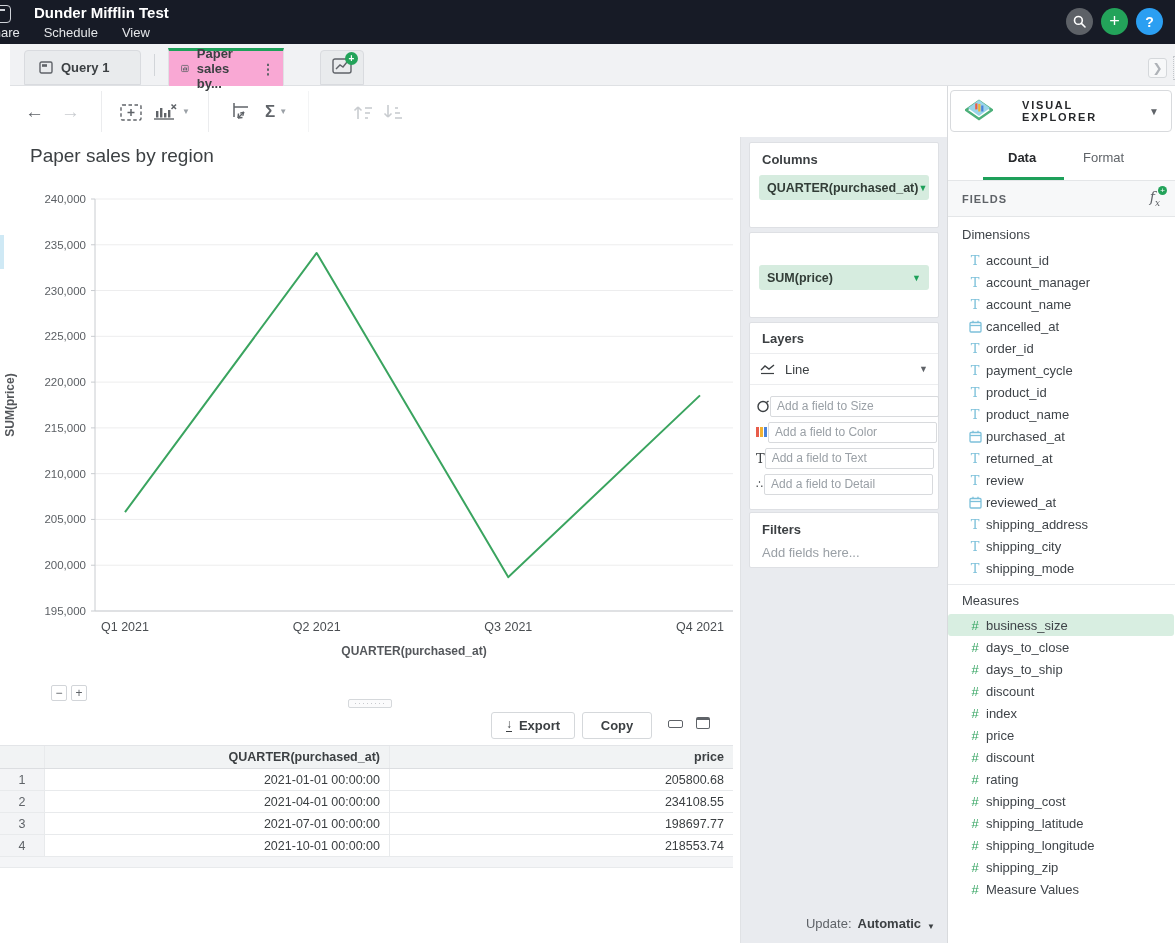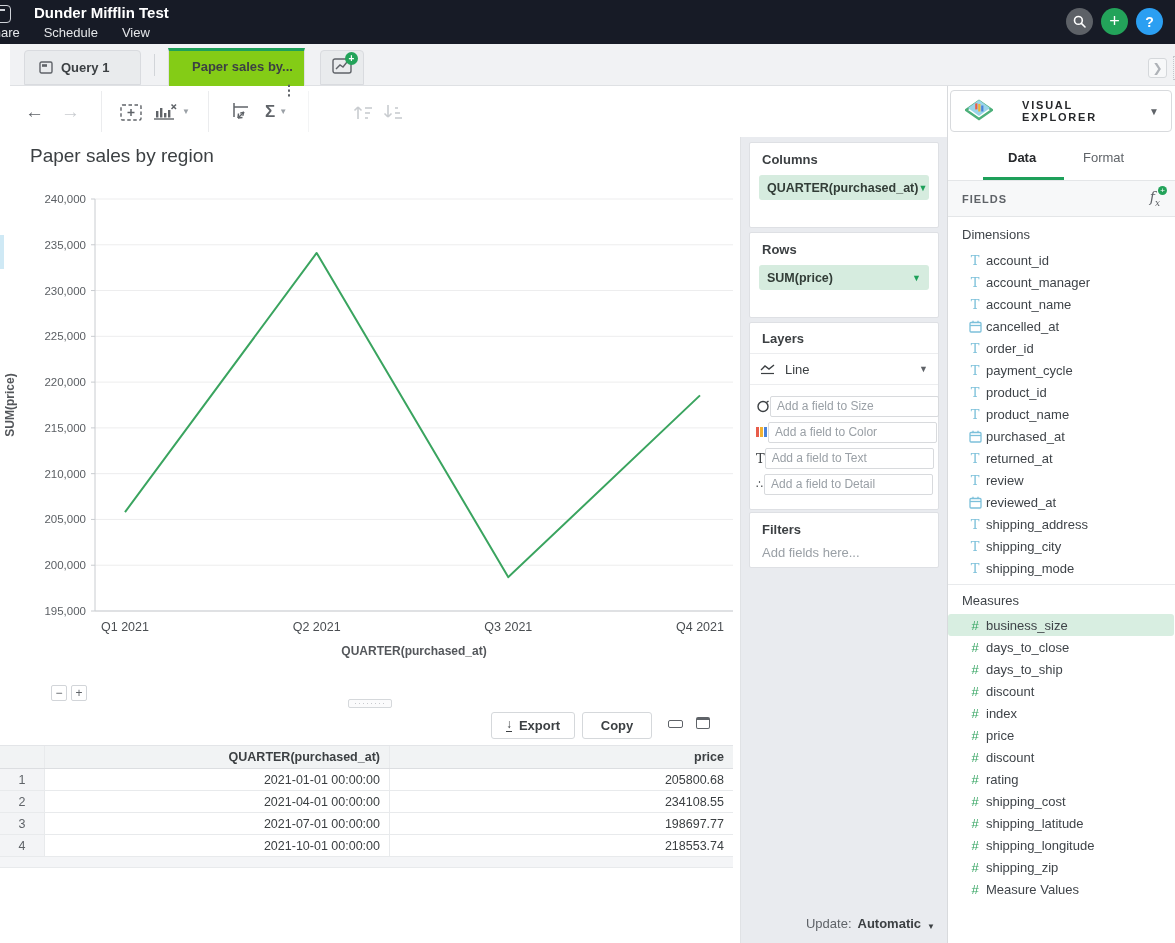--- a/index.html
+++ b/index.html
@@ -17,21 +17,21 @@
   .circ { width:27px; height:27px; border-radius:50%; display:flex; align-items:center; justify-content:center; color:#fff; cursor:pointer; }
   .circ.search { background:#5d6167; }
   .circ.plus  { background:#23a35a; font-size:18px; font-weight:400; }
   .circ.help  { background:#2b9ff2; font-size:14px; font-weight:700; }
 
   
   .tabbar { position:absolute; left:10px; top:44px; width:1175px; height:42px; background:#f1f2f4; border-bottom:1px solid #dfe1e4; }
   .tab { position:absolute; display:flex; align-items:center; gap:8px; font-size:13px; font-weight:700; color:#3c4043; cursor:pointer; }
   .tab.query { left:14px; top:6px; width:117px; height:35px; background:#e9ebed; border:1px solid #d9dbdf; border-radius:4px 4px 0 0; padding-left:14px; }
   .tab-div { position:absolute; left:144px; top:10px; width:1px; height:22px; background:#d2d5d9; }
-  .tab.active { left:158px; top:4px; width:137px; height:38px; background:#84cc16; border:1px solid #dfe1e4; border-top:3px solid #1ea05a; border-bottom:none; padding-left:12px; z-index:2;flex-direction:column; }
+  .tab.active { left:158px; top:4px; width:116px; height:38px; background:#f9a8d4; border:1px solid #dfe1e4; border-top:3px solid #1ea05a; border-bottom:none; padding-left:12px; z-index:2; }
   .kebab { margin-left:auto; margin-right:8px; color:#5f6368; font-size:14px; }
   .tab.add { left:310px; top:6px; width:44px; height:35px; background:#e9ebed; border:1px solid #d9dbdf; border-radius:4px 4px 0 0; justify-content:center; }
   .addbadge { position:relative; }
   .addbadge .badge { position:absolute; right:-6px; top:-6px; width:13px; height:13px; background:#23a35a; border-radius:50%; color:#fff; font-size:10px; line-height:13px; text-align:center; font-weight:700; }
   .tab-chevron { position:absolute; right:18px; top:14px; width:19px; height:20px; border:1px solid #d5d8db; border-radius:3px; background:#f7f8f9; color:#aeb2b7; font-size:12px; display:flex; align-items:center; justify-content:center; }
   .tab-dotted { position:absolute; right:-8px; top:12px; width:20px; height:24px; border:1px dotted #c4c7cb; }
 
   
   .toolbar { position:absolute; left:0; top:86px; width:947px; height:51px; background:#fff; }
   .tbtn { position:absolute; top:0; height:51px; display:flex; align-items:center; color:#5f6368; cursor:pointer; }
@@ -319,21 +319,20 @@
 
   <div class="shelf">
     <div class="card columns">
       <div class="card-title">Columns</div>
       <div class="pill">
         <span>QUARTER(purchased_at)</span>
         <span class="pcaret">▼</span>
       </div>
     </div>
     <div class="card rows">
-      <div class="card-title">Rows</div>
       <div class="pill">
         <span>SUM(price)</span>
         <span class="pcaret">▼</span>
       </div>
     </div>
     <div class="card layers">
       <div class="layers-title">Layers</div>
       <div class="line-row">
         <span class="line-ic">
           <svg width="16" height="12" viewBox="0 0 16 12">

